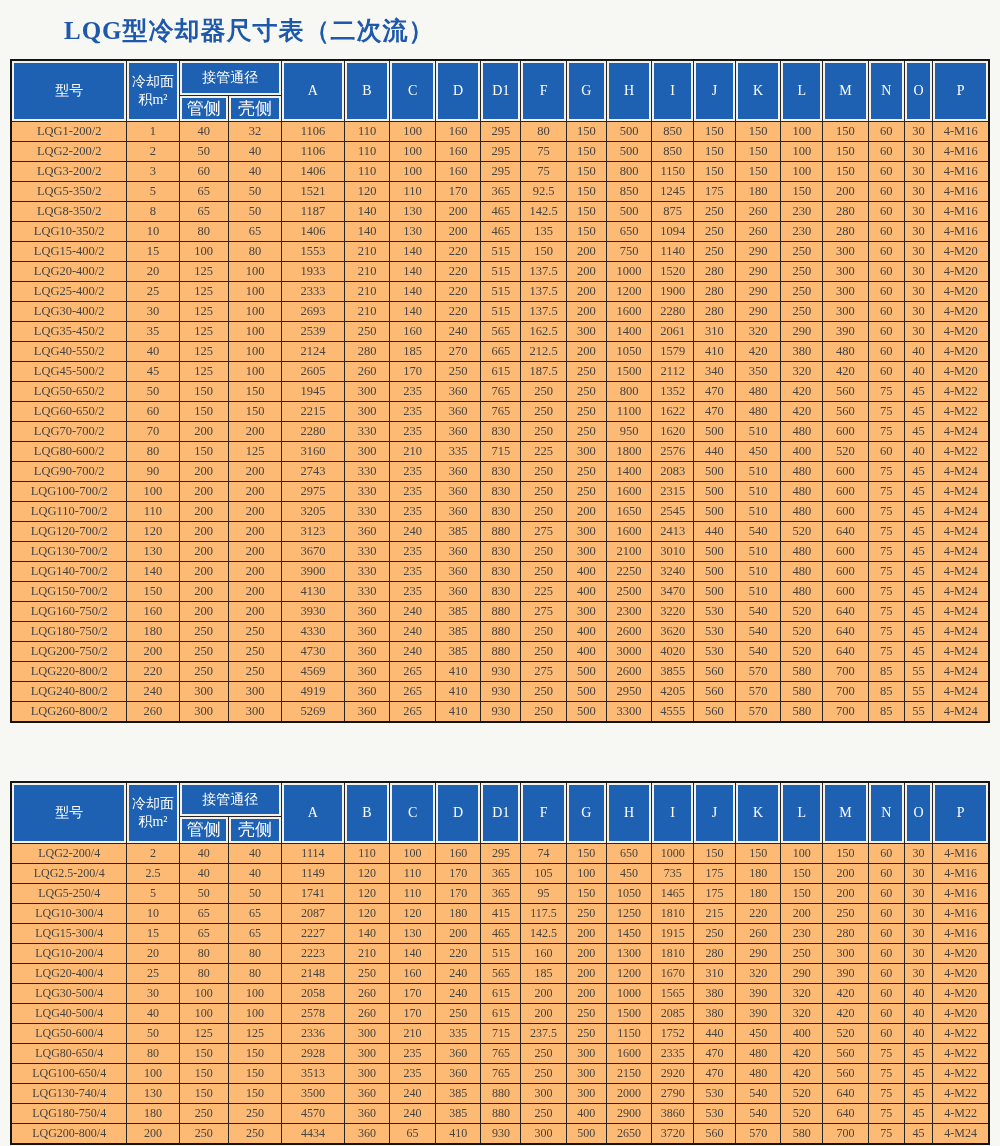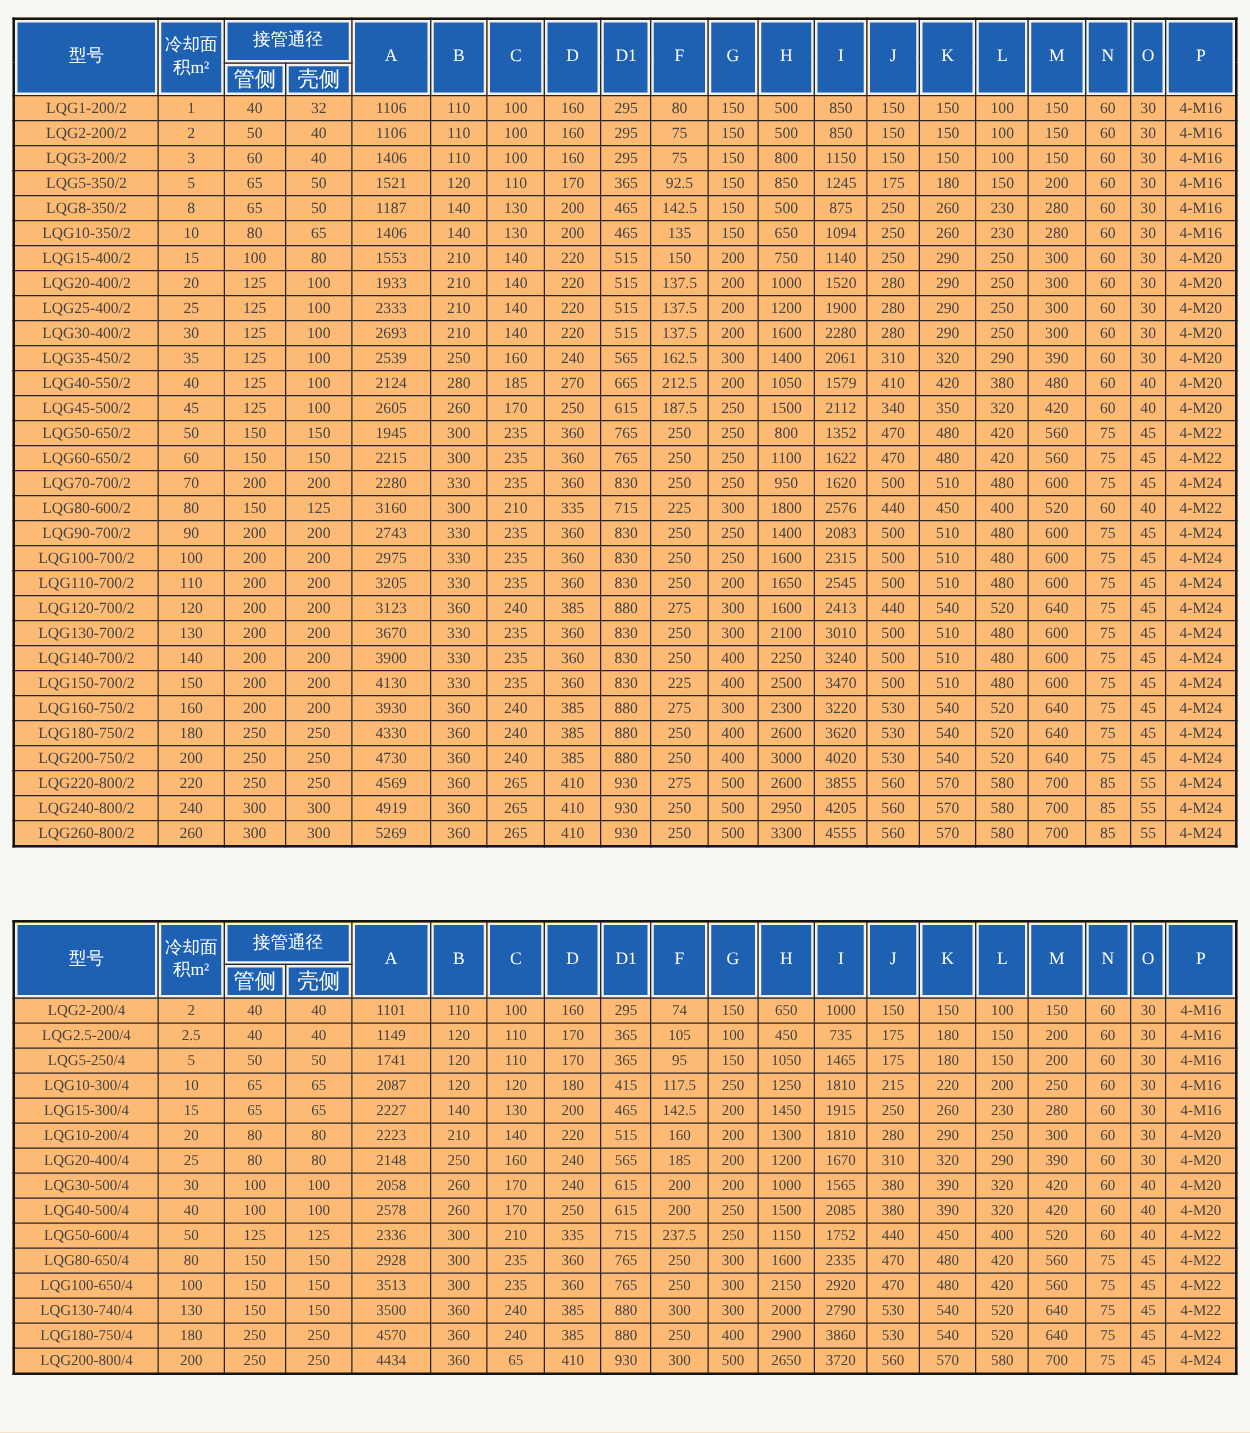--- a/index.html
+++ b/index.html
@@ -63,20 +63,21 @@
   .section-four-pass td { font-size: 12px;  height: 17px; padding: 1px 1px; }
   .section-four-pass thead tr:first-child th { height: 22px; }
   .section-four-pass thead tr:last-child th  { height: 18px; }
 </style>
 </head>
 <body>
 
 <div class="page">
 
   <section class="section-two-pass">
+    <h1 class="tbl-title">LQG型冷却器尺寸表（二次流）</h1>
     <table class="dims">
         <colgroup>
           <col style="width: 12.2%;">
           <col style="width: 5.5%;">
           <col style="width: 5.2%;">
           <col style="width: 5.6%;">
           <col style="width: 6.6%;">
           <col style="width: 4.8%;">
           <col style="width: 4.8%;">
           <col style="width: 4.8%;">
@@ -835,21 +836,21 @@
             <th>管侧</th>
             <th>壳侧</th>
           </tr>
         </thead>
         <tbody>
           <tr>
             <td>LQG2-200/4</td>
             <td>2</td>
             <td>40</td>
             <td>40</td>
-            <td>1101</td>
+            <td>1114</td>
             <td>110</td>
             <td>100</td>
             <td>160</td>
             <td>295</td>
             <td>74</td>
             <td>150</td>
             <td>650</td>
             <td>1000</td>
             <td>150</td>
             <td>150</td>

